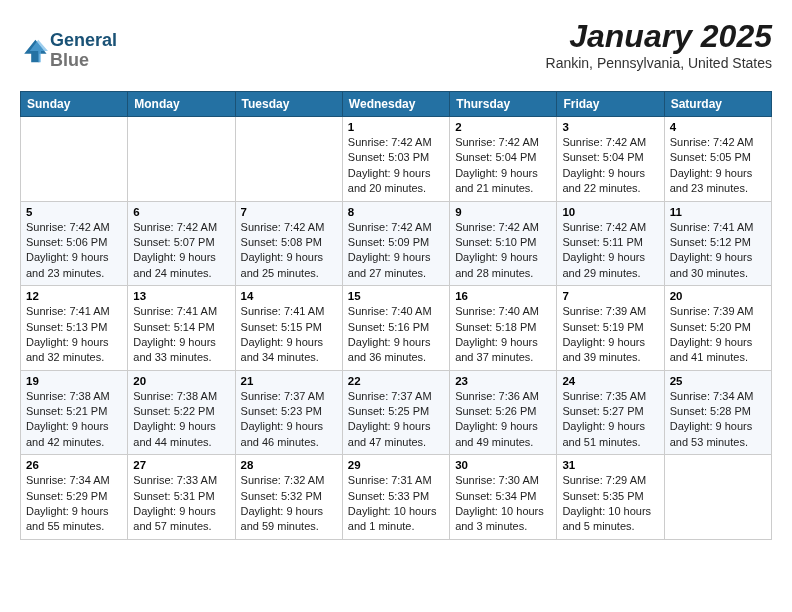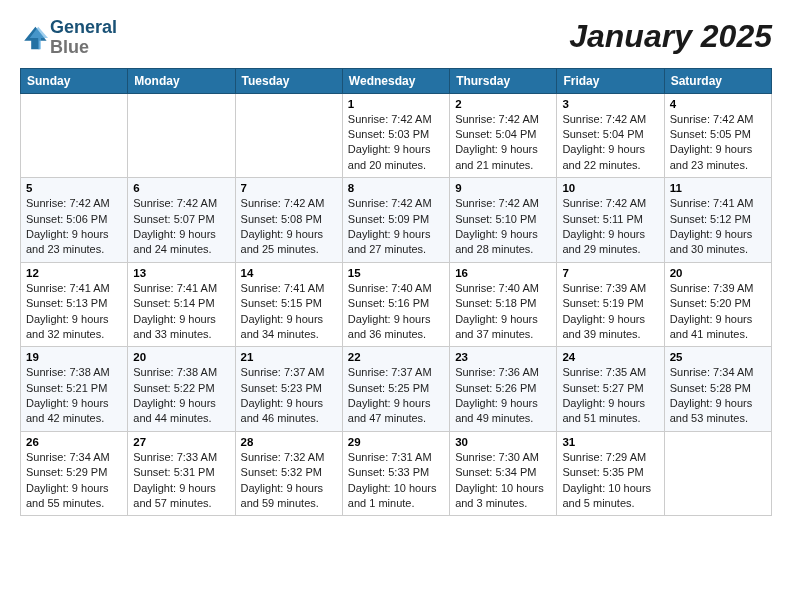--- a/index.html
+++ b/index.html
@@ -12,22 +12,21 @@
     }
     .page {
       width: 792px;
       height: 612px;
       padding: 18px 20px 10px 20px;
       background: #fff;
     }
     .header {
       display: flex;
       justify-content: space-between;
-      align-items: flex-start;
-      margin-bottom: 10px;
+      align-items: flex-end;
     }
     .logo {
       display: flex;
       align-items: center;
     }
     .logo-text {
       font-size: 18px;
       font-weight: bold;
       color: #1a5276;
       line-height: 1.1;
@@ -48,20 +47,21 @@
     }
     .location {
       font-size: 14px;
       color: #333;
     }
     .calendar {
       width: 100%;
       border-collapse: collapse;
       border: 1px solid #ccc;
       font-size: 10.5px;
+      margin-top: 20px;
     }
     .calendar th {
       background: #2471a3;
       color: #fff;
       text-align: left;
       padding: 5px 6px;
       font-size: 12px;
       font-weight: bold;
       border: 1px solid #1a5276;
     }
@@ -100,20 +100,21 @@
         <polygon points="22,4 38,24 28,24 28,36 16,36 16,24 6,24" fill="#2471a3"></polygon>
         <polygon points="26,4 40,20 30,20 30,36 26,36 26,20 14,20" fill="#5dade2" opacity="0.6"></polygon>
       </svg>
       <div class="logo-text">
         <div>General</div>
         <div style="color:#737373;">Blue</div>
       </div>
     </div>
     <div class="title-block">
       <div class="month-title">January 2025</div>
+      <div class="location">Rankin, Pennsylvania, United States</div>
     </div>
   </div>
 
   <table class="calendar">
     <thead>
       <tr>
       <th>Sunday</th>
           <th>Monday</th>
           <th>Tuesday</th>
           <th>Wednesday</th>

